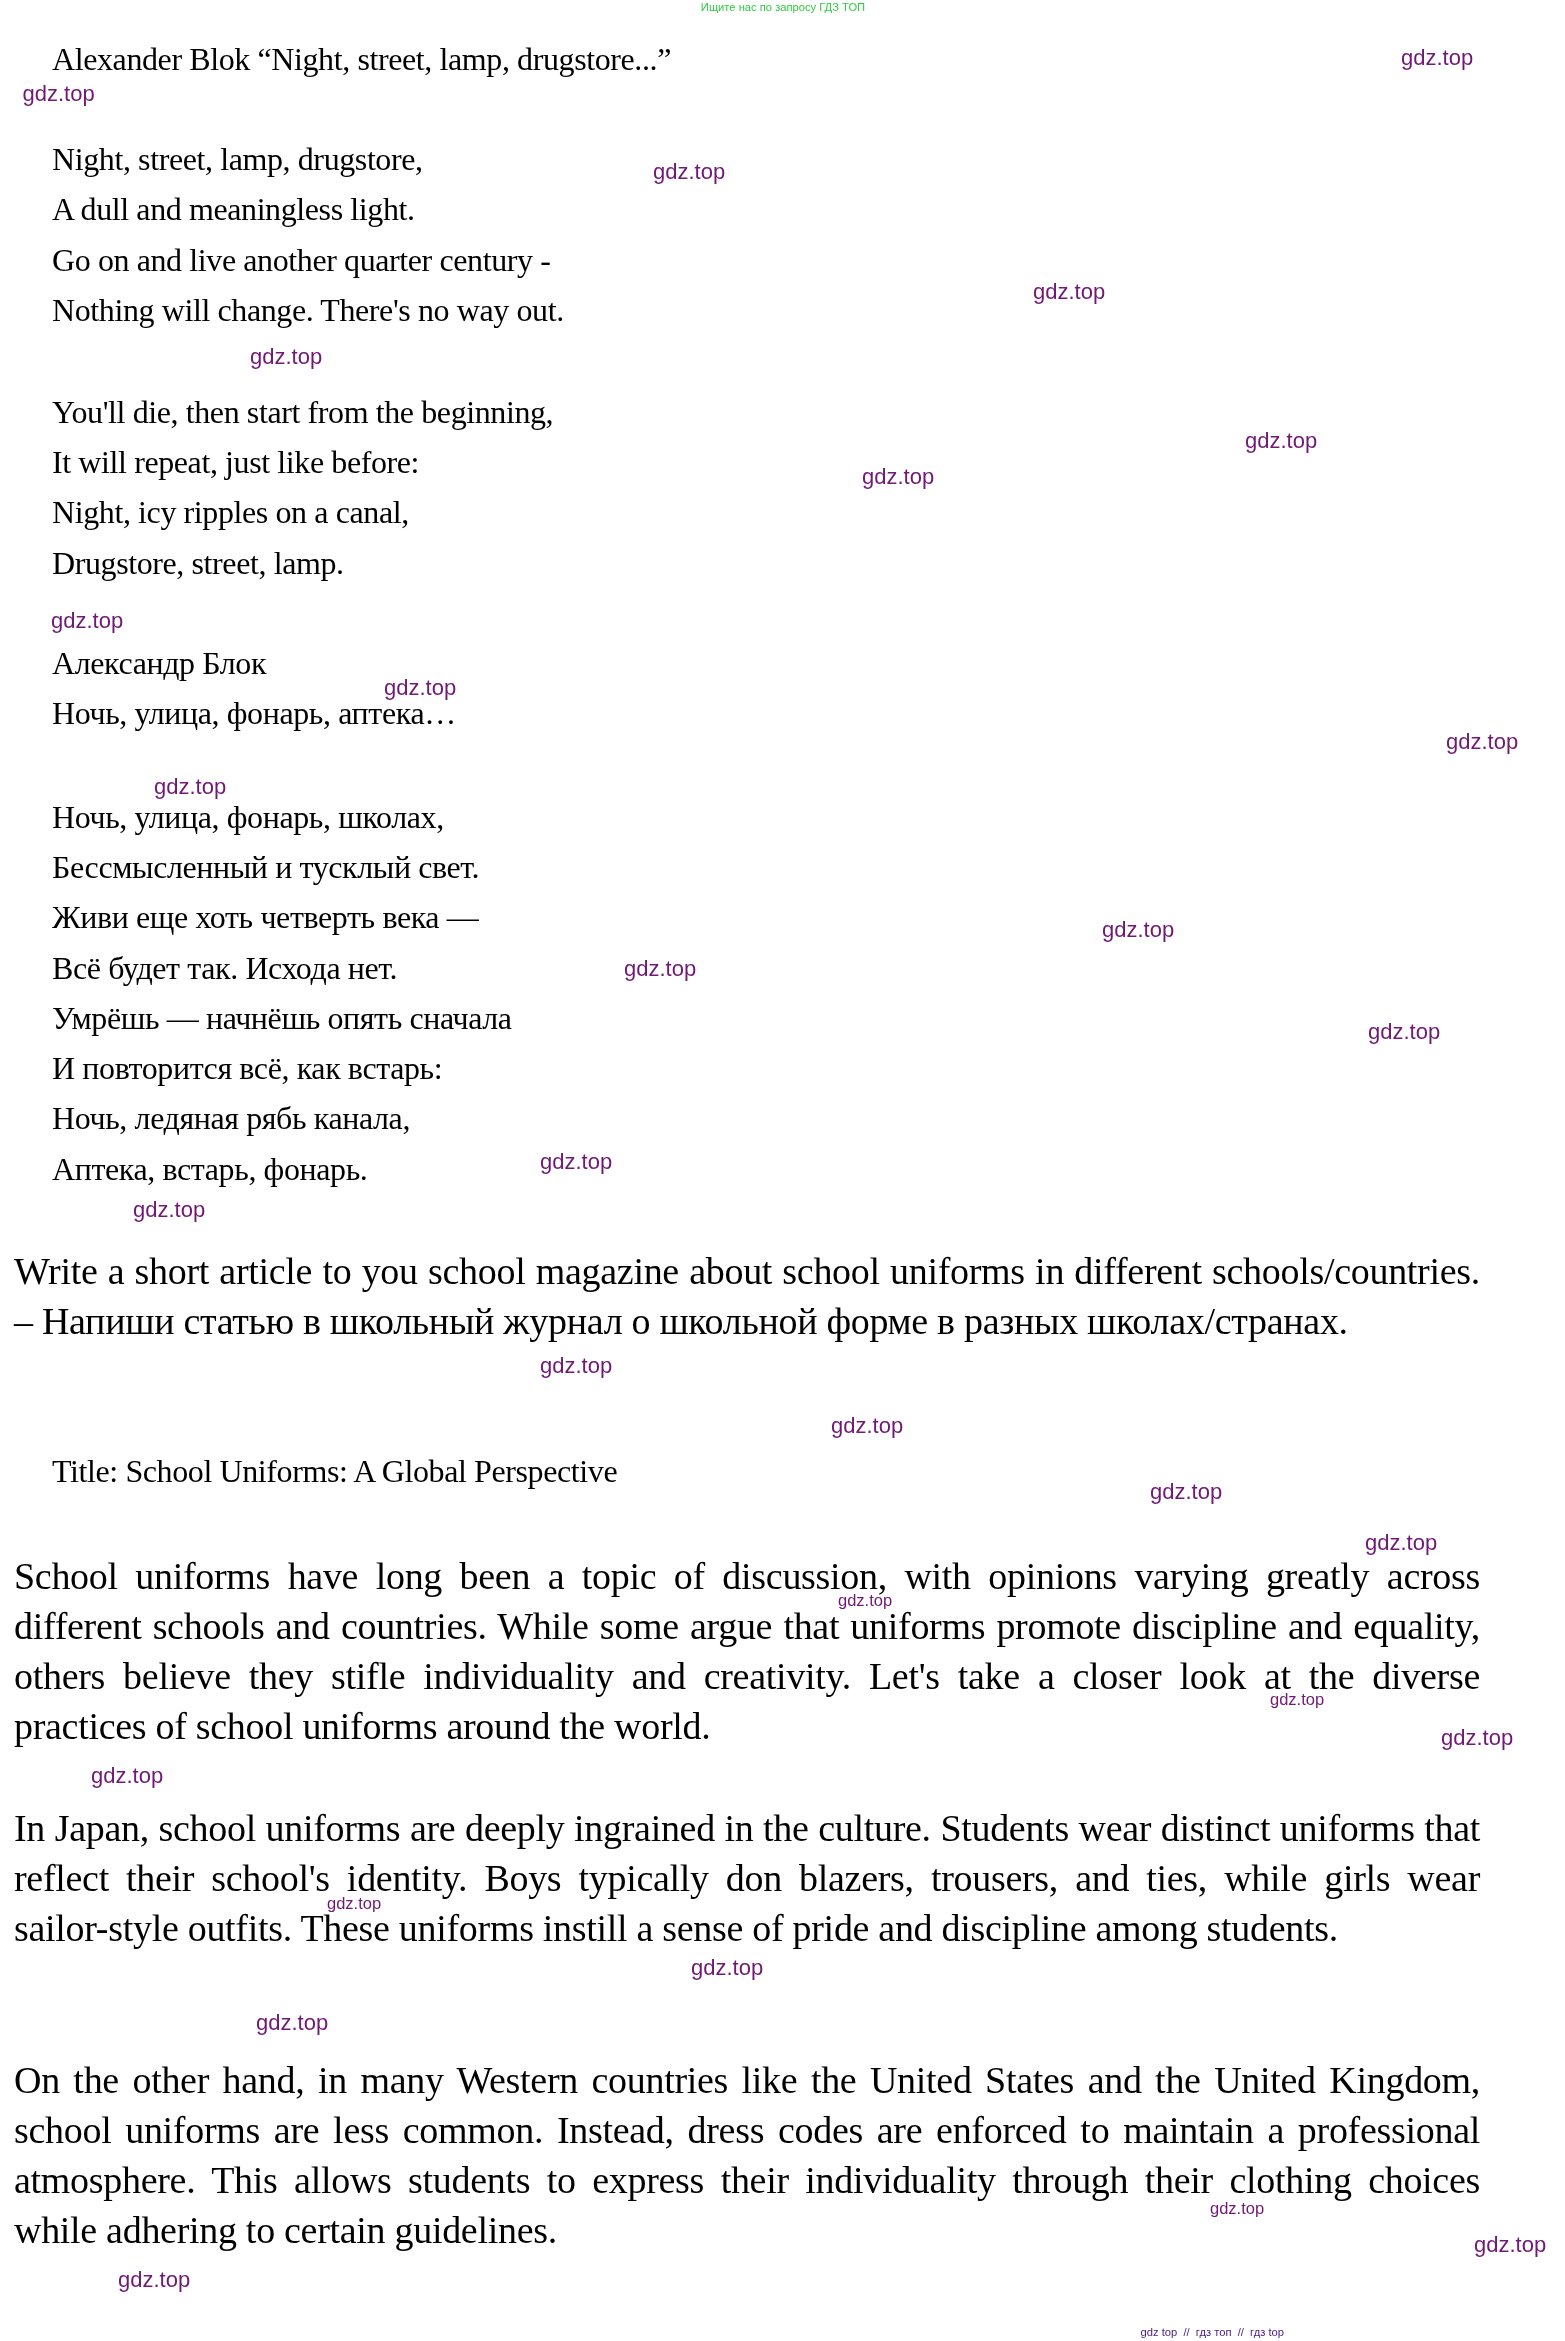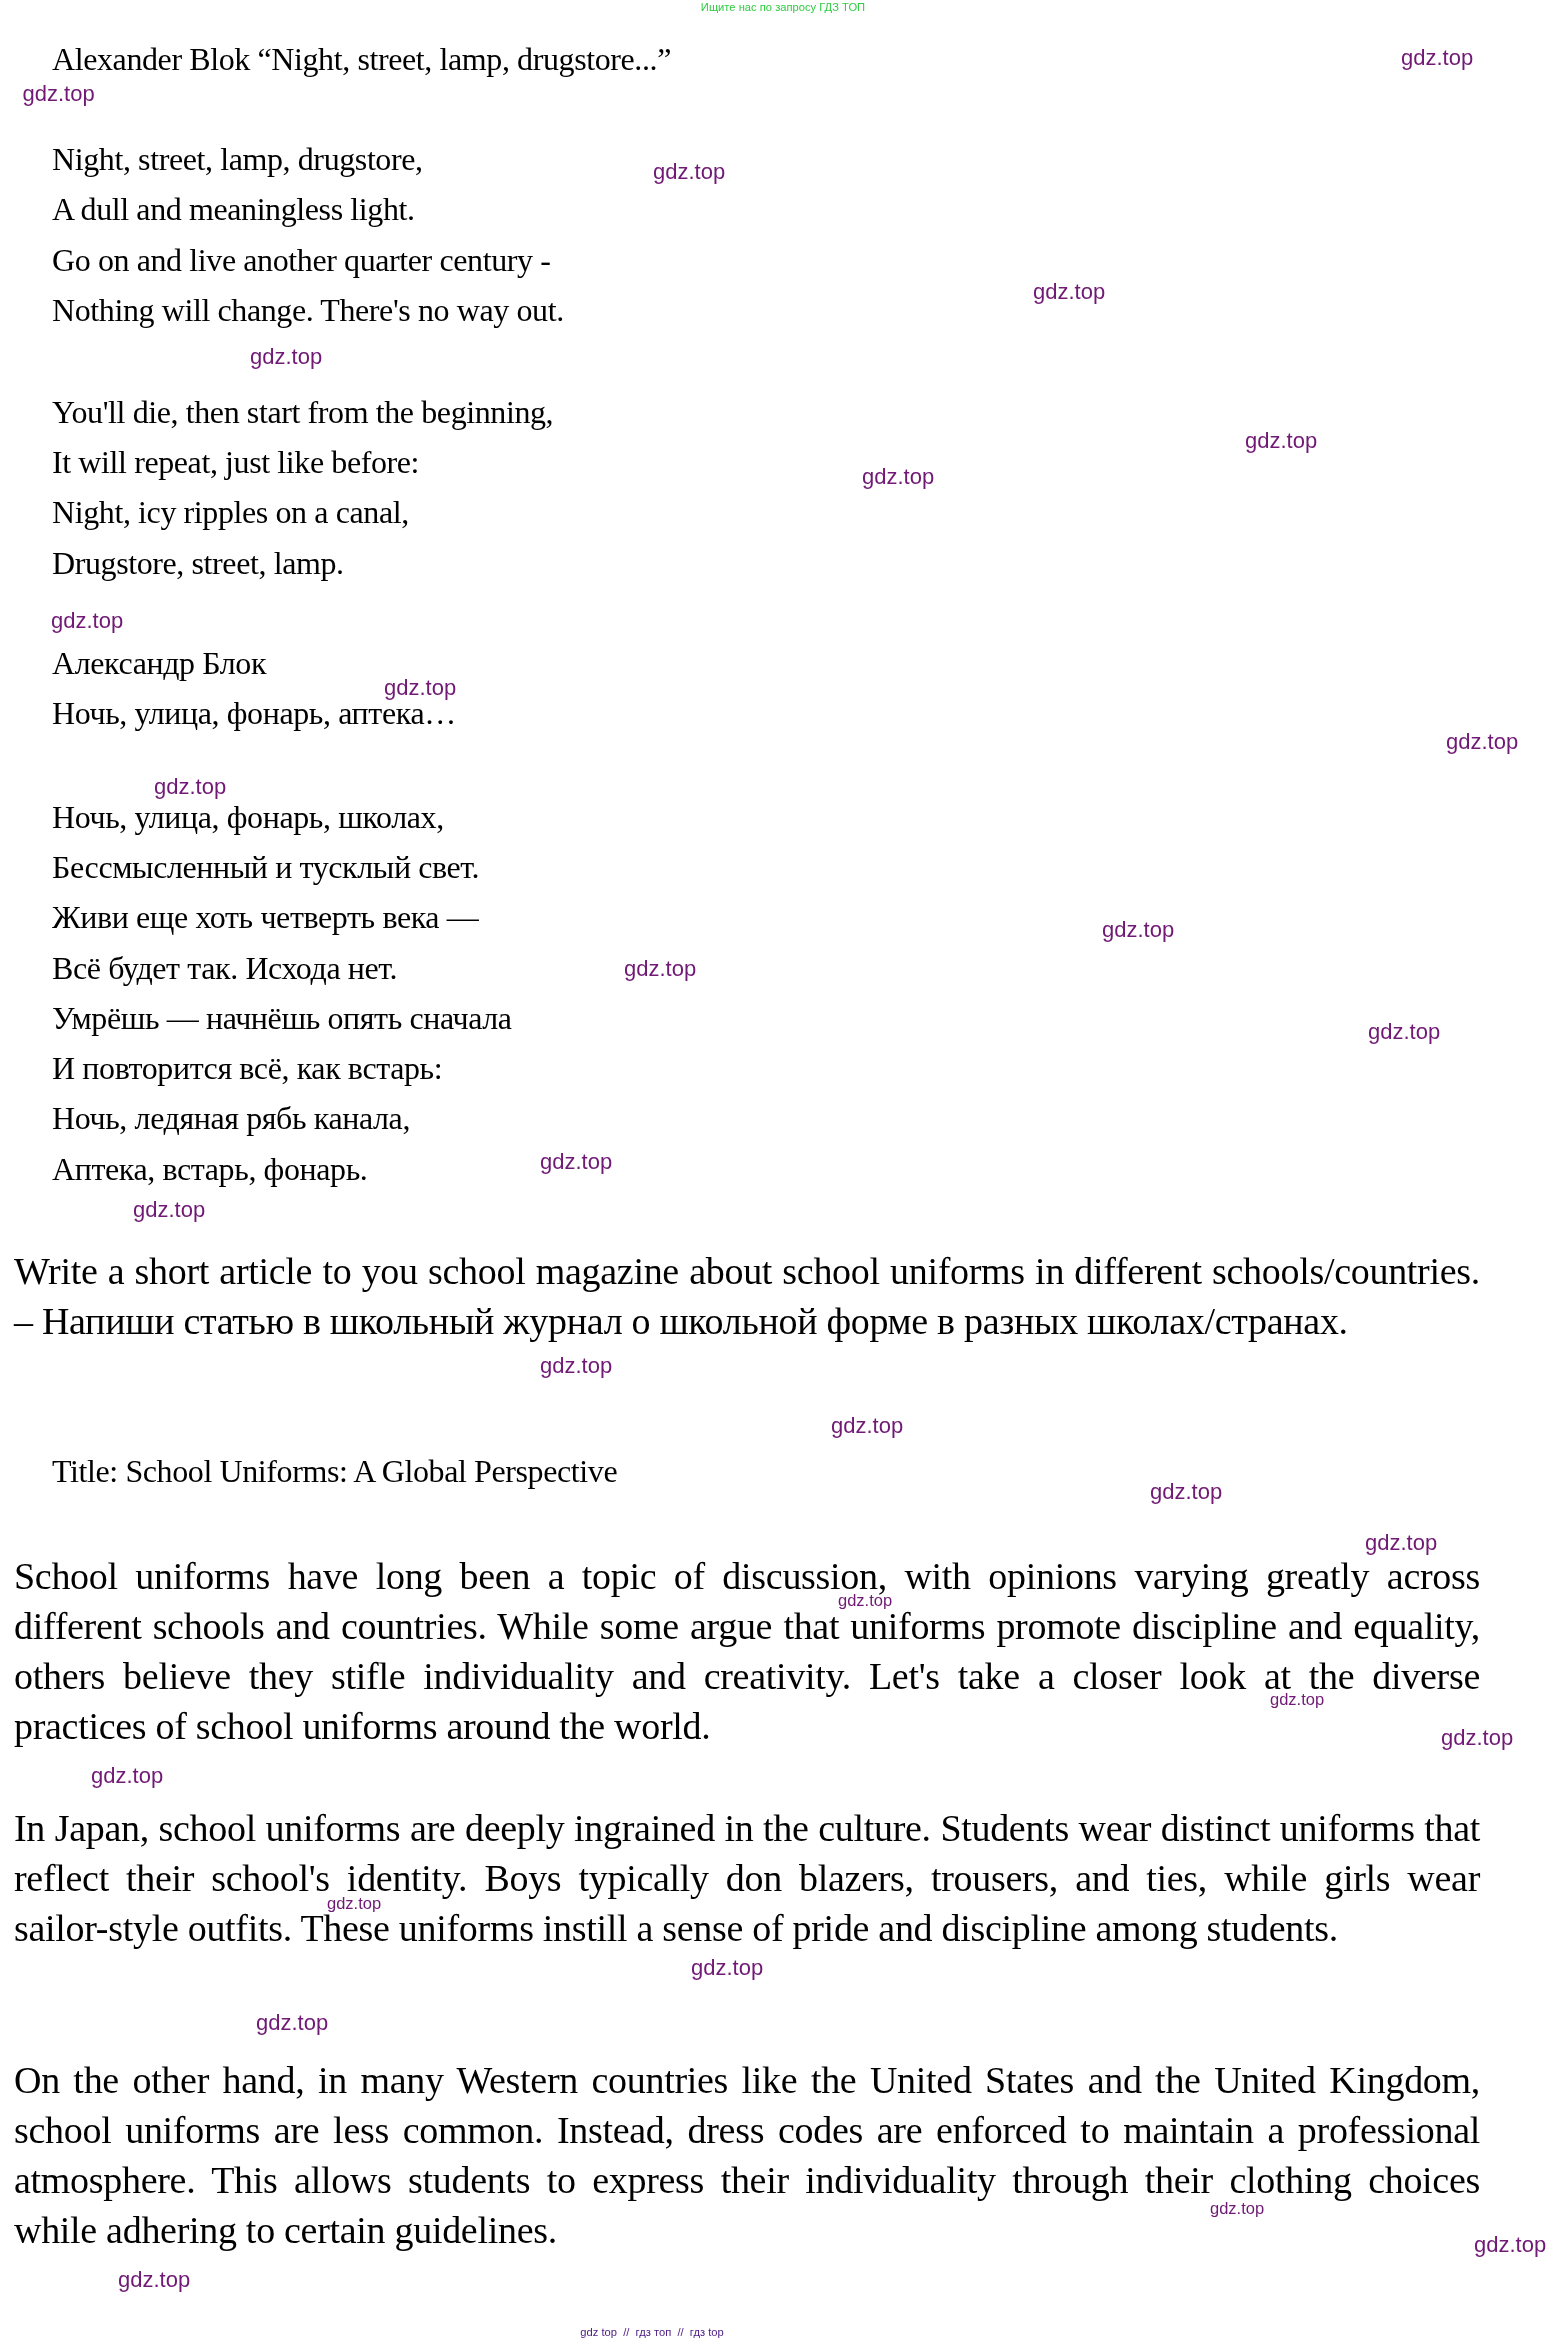--- a/index.html
+++ b/index.html
@@ -6,21 +6,21 @@
   body {
     width: 1566px; height: 2342px; position: relative; overflow: hidden;
     font-family: "Liberation Serif", "DejaVu Serif", serif; color: #000;
   }
   .banner {
     position: absolute; top: 0; left: 0; width: 1566px; text-align: center;
     font-family: "Liberation Sans", "DejaVu Sans", sans-serif;
     font-size: 11.2px; line-height: 15px; color: #2ecc40;
   }
   .footer {
-    position: absolute; top: 2325px; left: 12px; width: 1280px; text-align: center;
+    position: absolute; top: 2325px; left: 4px; width: 1280px; text-align: right;
     font-family: "Liberation Sans", "DejaVu Sans", sans-serif;
     font-size: 11.2px; line-height: 15px; color: #4b1a82;
   }
   .line {
     position: absolute; left: 27px; font-size: 32px; line-height: 45px;
     white-space: nowrap; letter-spacing: -0.4px; margin-left: 25px;
   }
   .para {
     position: absolute; left: 14px; width: 1466px; font-size: 38px; line-height: 50px;
     text-align: justify; text-align-last: left; letter-spacing: -0.3px;

